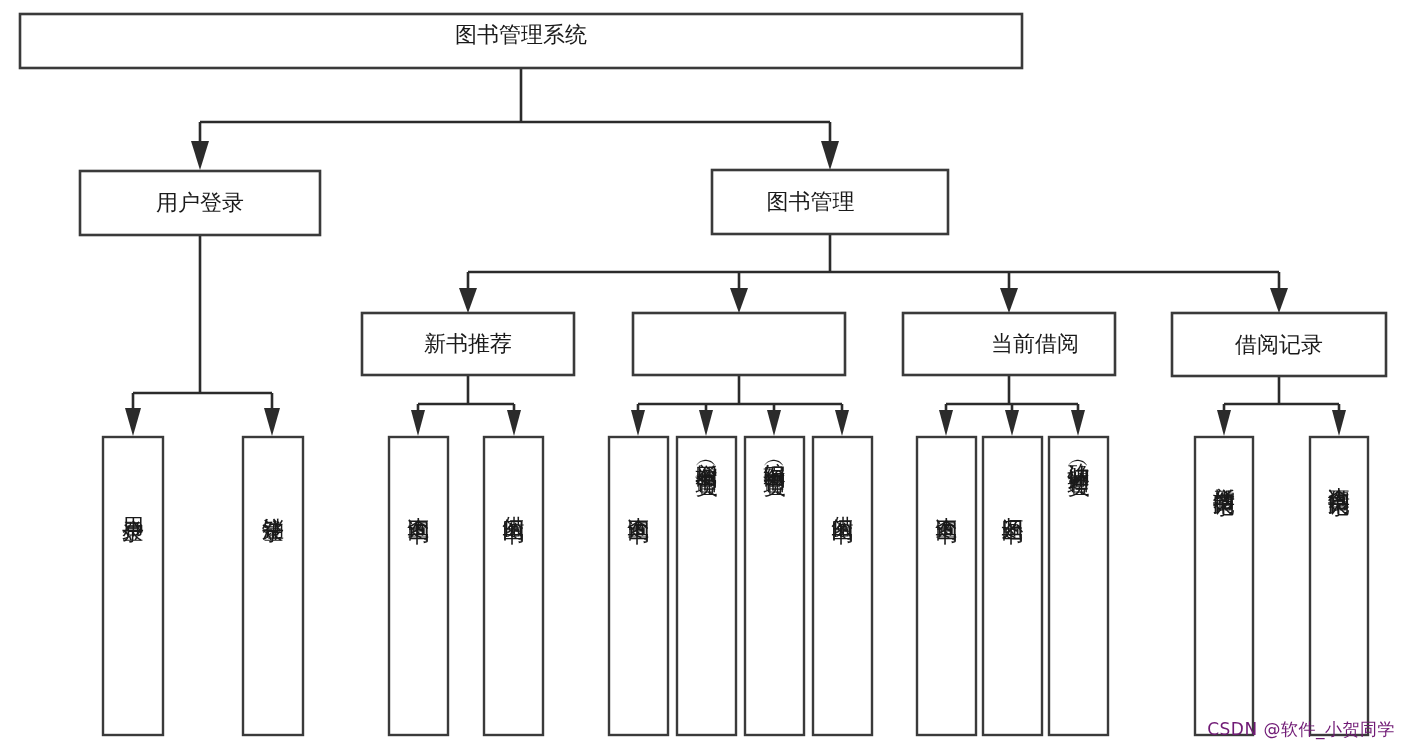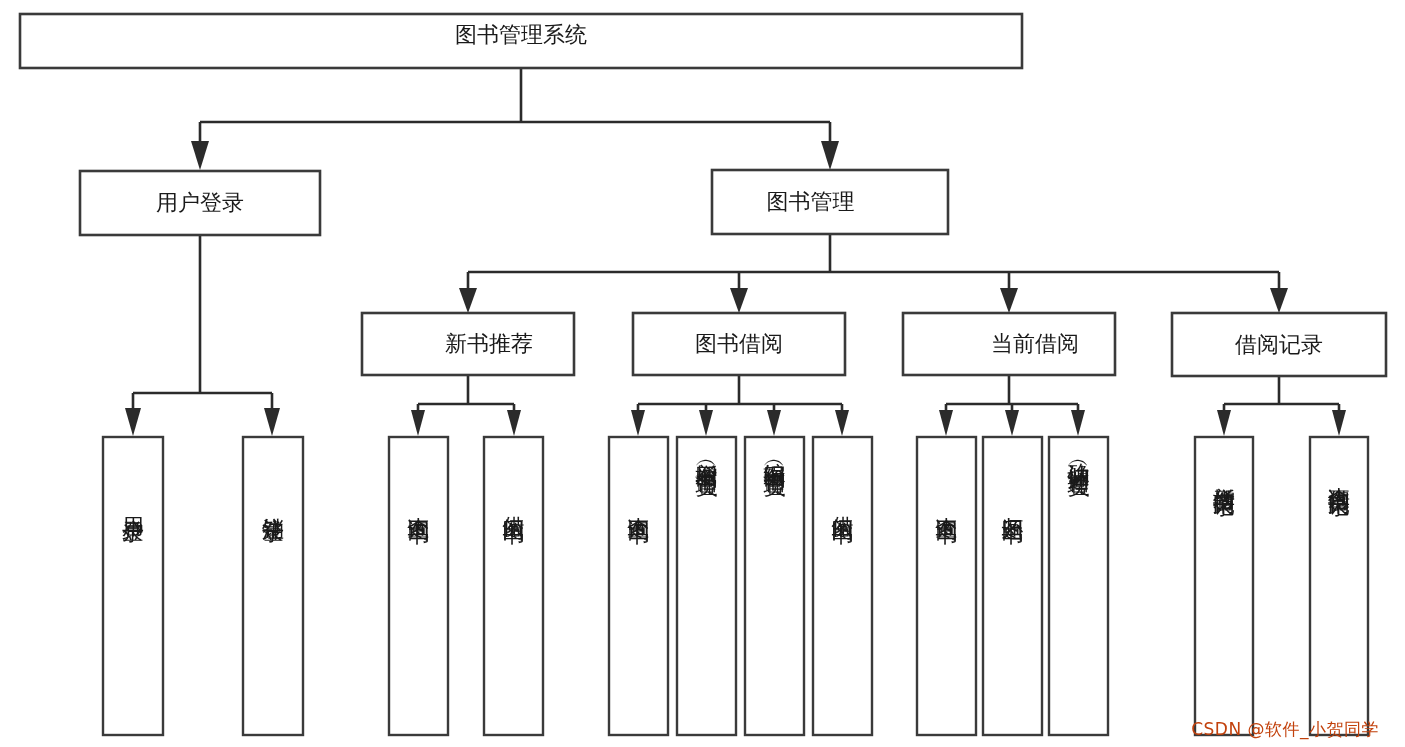--- a/index.html
+++ b/index.html
@@ -70,25 +70,25 @@
     pointer-events: none;
   }
   .htext {
     font-family: "DejaVu Sans", "Liberation Sans", sans-serif;
     font-size: 22px;
     color: #1a1a1a;
     white-space: nowrap;
   }
   #watermark {
     position: absolute;
-    right: 26px;
+    right: 10px;
     bottom: 6px;
     font-family: "DejaVu Sans", "Liberation Sans", sans-serif;
     font-size: 17px;
-    color: #c2410c;
+    color: #701a75;
     letter-spacing: 0.5px;
     white-space: nowrap;
     user-select: none;
   }
 </style>
 </head>
 <body>
 
 <div id="diagram-root">
 
@@ -191,25 +191,22 @@
     <span class="htext">图书管理系统</span>
   </div>
 
   <div class="htext-wrap" style="left:80px; top:171px; width:240px; height:64px;">
     <span class="htext">用户登录</span>
   </div>
   <div class="htext-wrap" style="left:712px; top:170px; width:197px; height:64px;">
     <span class="htext">图书管理</span>
   </div>
 
-  <div class="htext-wrap" style="left:362px; top:313px; width:212px; height:62px;margin-left:21px;">
+  <div class="htext-wrap" style="left:362px; top:313px; width:212px; height:62px;">
     <span class="htext">新书推荐</span>
-  </div>
-  <div class="htext-wrap" style="left:633px; top:313px; width:212px; height:62px;">
-    <span class="htext">图书借阅</span>
   </div>
   <div class="htext-wrap" style="left:903px; top:313px; width:212px; height:62px;padding-left:26px;">
     <span class="htext">当前借阅</span>
   </div>
   <div class="htext-wrap" style="left:1172px; top:313px; width:214px; height:63px;">
     <span class="htext">借阅记录</span>
   </div>
 
   <div class="vtext-wrap" style="left:103px; top:437px; width:60px; height:298px; padding-top:62px;">
     <span class="vtext">用户登录</span>

